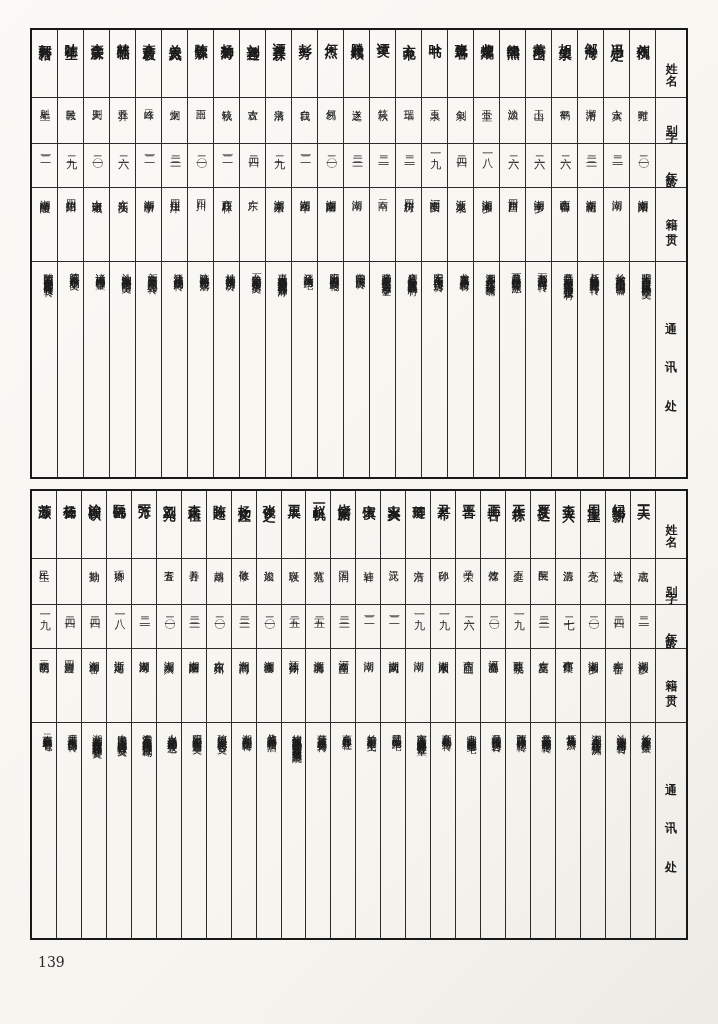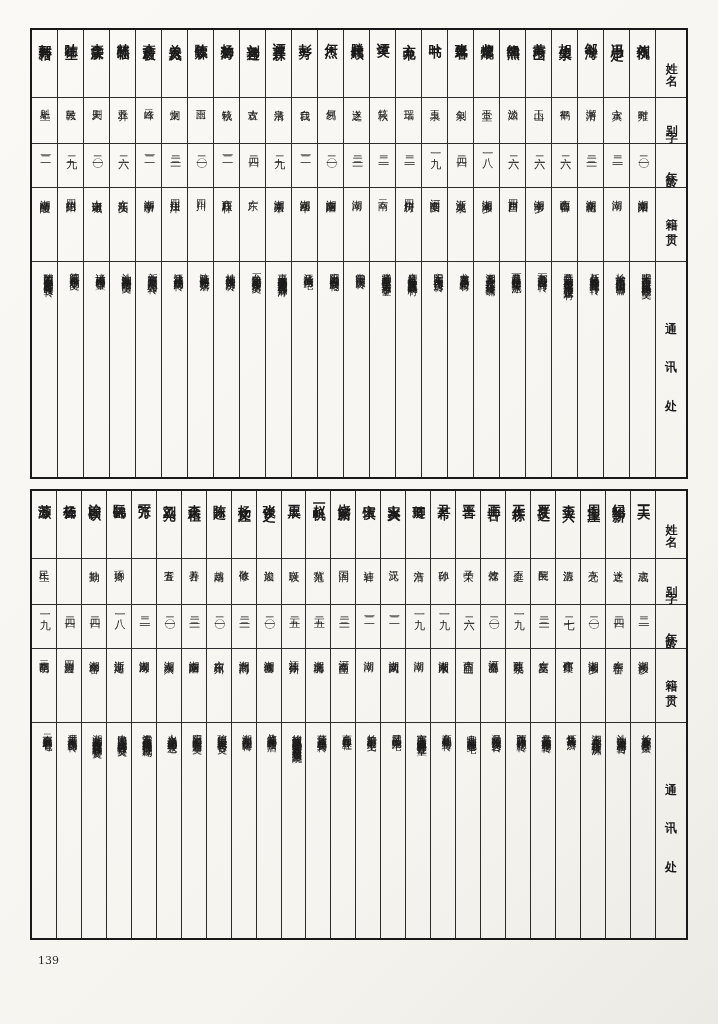--- a/index.html
+++ b/index.html
@@ -61,21 +61,21 @@
   .header-col .cell{align-items:center;justify-content:center;padding:0;}
   .header-col .vtext{font-weight:bold;font-size:12px;}
   .h-name .vtext{letter-spacing:0.9em;}
   .h-zi .vtext{letter-spacing:0.45em;}
   .h-age .vtext{letter-spacing:0.4em;}
   .h-native .vtext{letter-spacing:1.3em;}
   .h-addr .vtext{letter-spacing:3.2em;}
   .page-number{
     position:absolute;left:38px;top:954px;
     font-family:"DejaVu Serif",serif;
-    font-size:11px;color:#2a2a2a;text-align:center;
+    font-size:14px;color:#2a2a2a;text-align:center;
   }
 </style>
 </head>
 <body>
 
 <div class="page">
   <div class="table-wrap">
 
     <div class="band">
 

